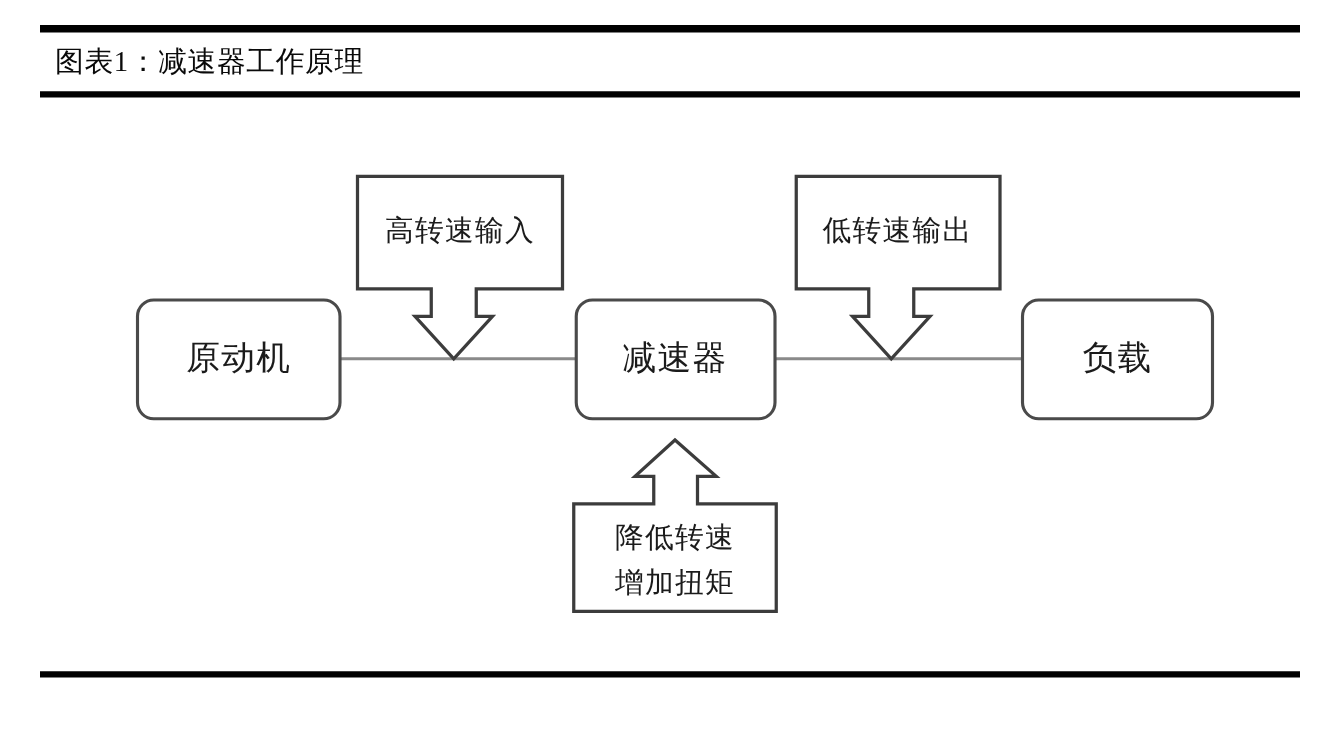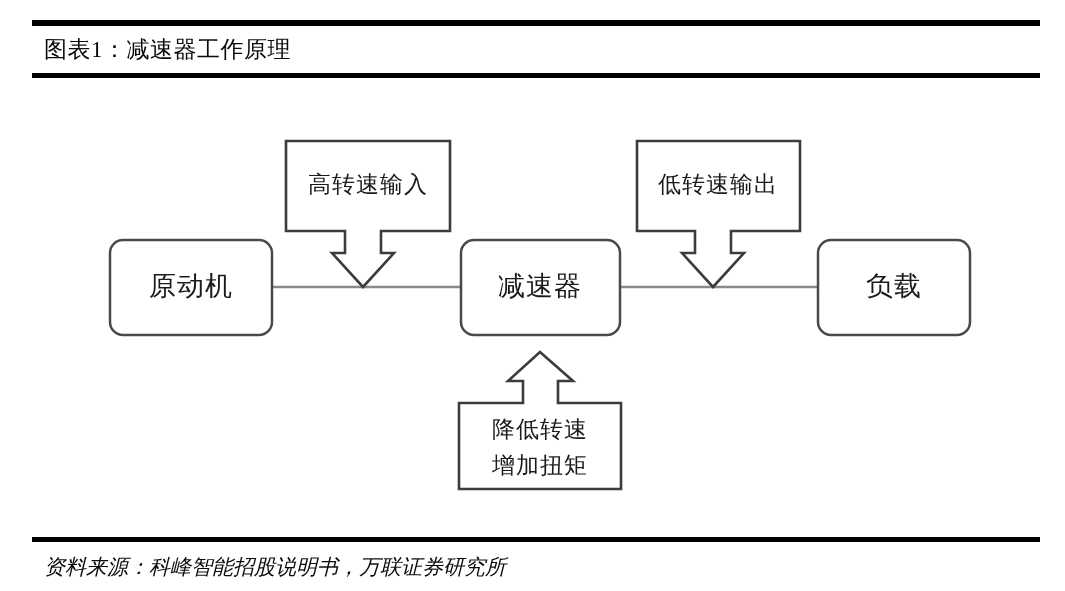--- a/index.html
+++ b/index.html
@@ -188,15 +188,14 @@
                  Z" fill="#ffffff" stroke="#3c3c3c" stroke-width="2.6" stroke-linejoin="miter"></path>
         <text class="callout-label" x="540" y="342">降低转速</text>
         <text class="callout-label" x="540" y="378">增加扭矩</text>
       </g>
 
     </svg>
   </div>
 
   <div class="rule-above-source"></div>
 
-  <div class="source">资料来源：科峰智能招股说明书，万联证券研究所</div>
 
 </div>
 
 </body></html>

